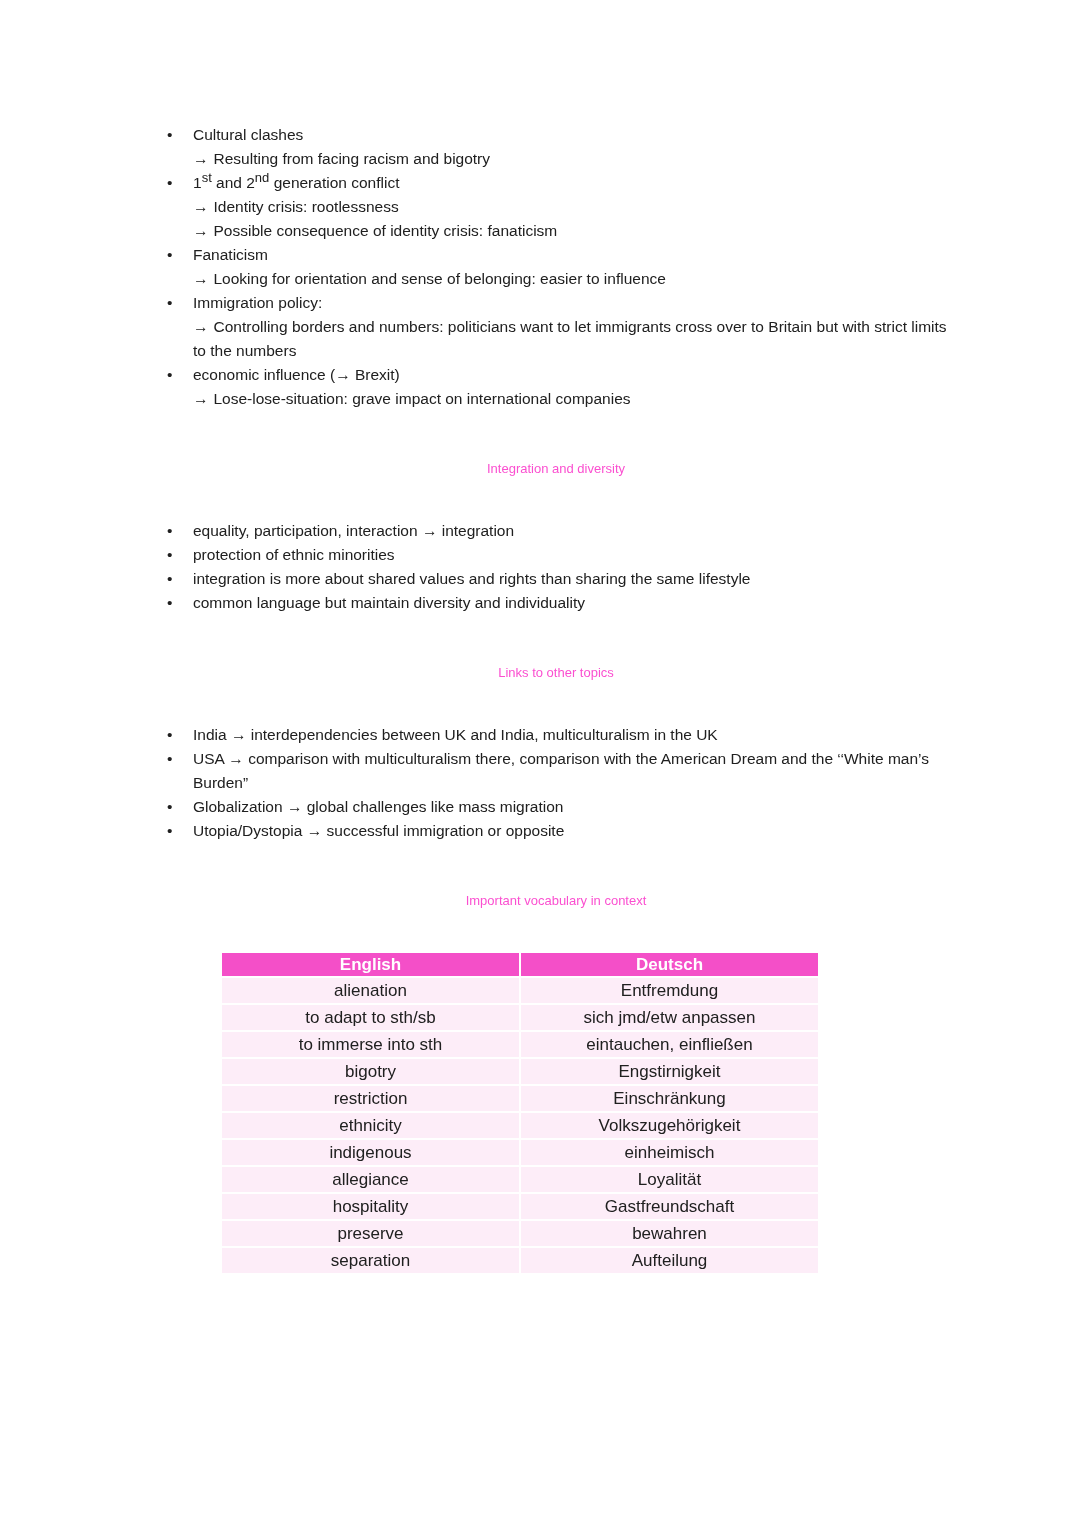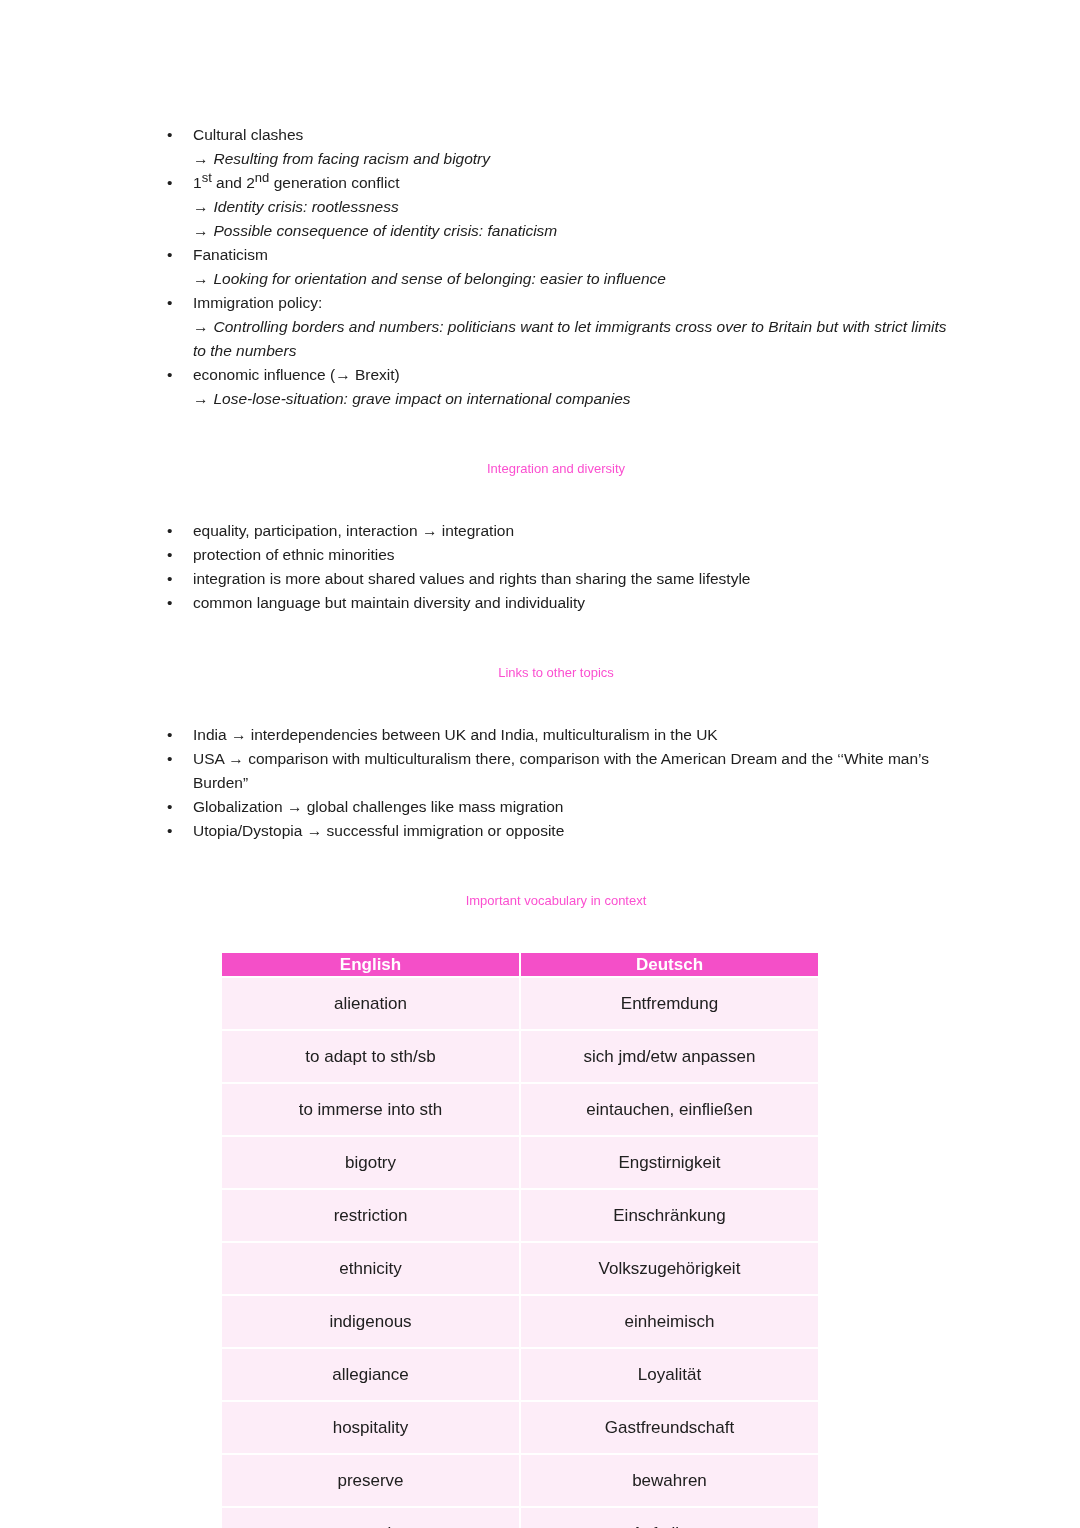--- a/index.html
+++ b/index.html
@@ -27,21 +27,20 @@
     position: relative;
     padding-left: 33px;
   }
   .bullet-marker {
     position: absolute;
     left: 7px;
     top: 0;
   }
   .sub-line {
     padding-left: 33px;
-    font-style: italic;
   }
   .arrow {
     margin-right: 5px;
   }
   sup {
     font-size: 13px;
     line-height: 0;
   }
   .section-heading {
     text-align: center;
@@ -64,21 +63,21 @@
   }
   table.vocab-table th {
     background: var(--table-header-bg, #f44fc8);
     color: var(--table-header-text, #ffffff);
     font-weight: bold;
     padding: 1px 4px;
     line-height: 21px;
   }
   table.vocab-table td {
     background: var(--table-row-bg, #fdedf8);
-    padding: 14px 4px;
+    padding: 1px 4px;
     line-height: 23px;
   }
 </style>
 </head>
 <body>
 
 <div class="page" id="doc">
     <div class="bullet-list">
       <div class="bullet-item"><span class="bullet-marker">•</span><span class="bullet-text">Cultural clashes</span></div>
       <div class="sub-line"><span class="arrow">→</span><span class="sub-text">Resulting from facing racism and bigotry</span></div>

